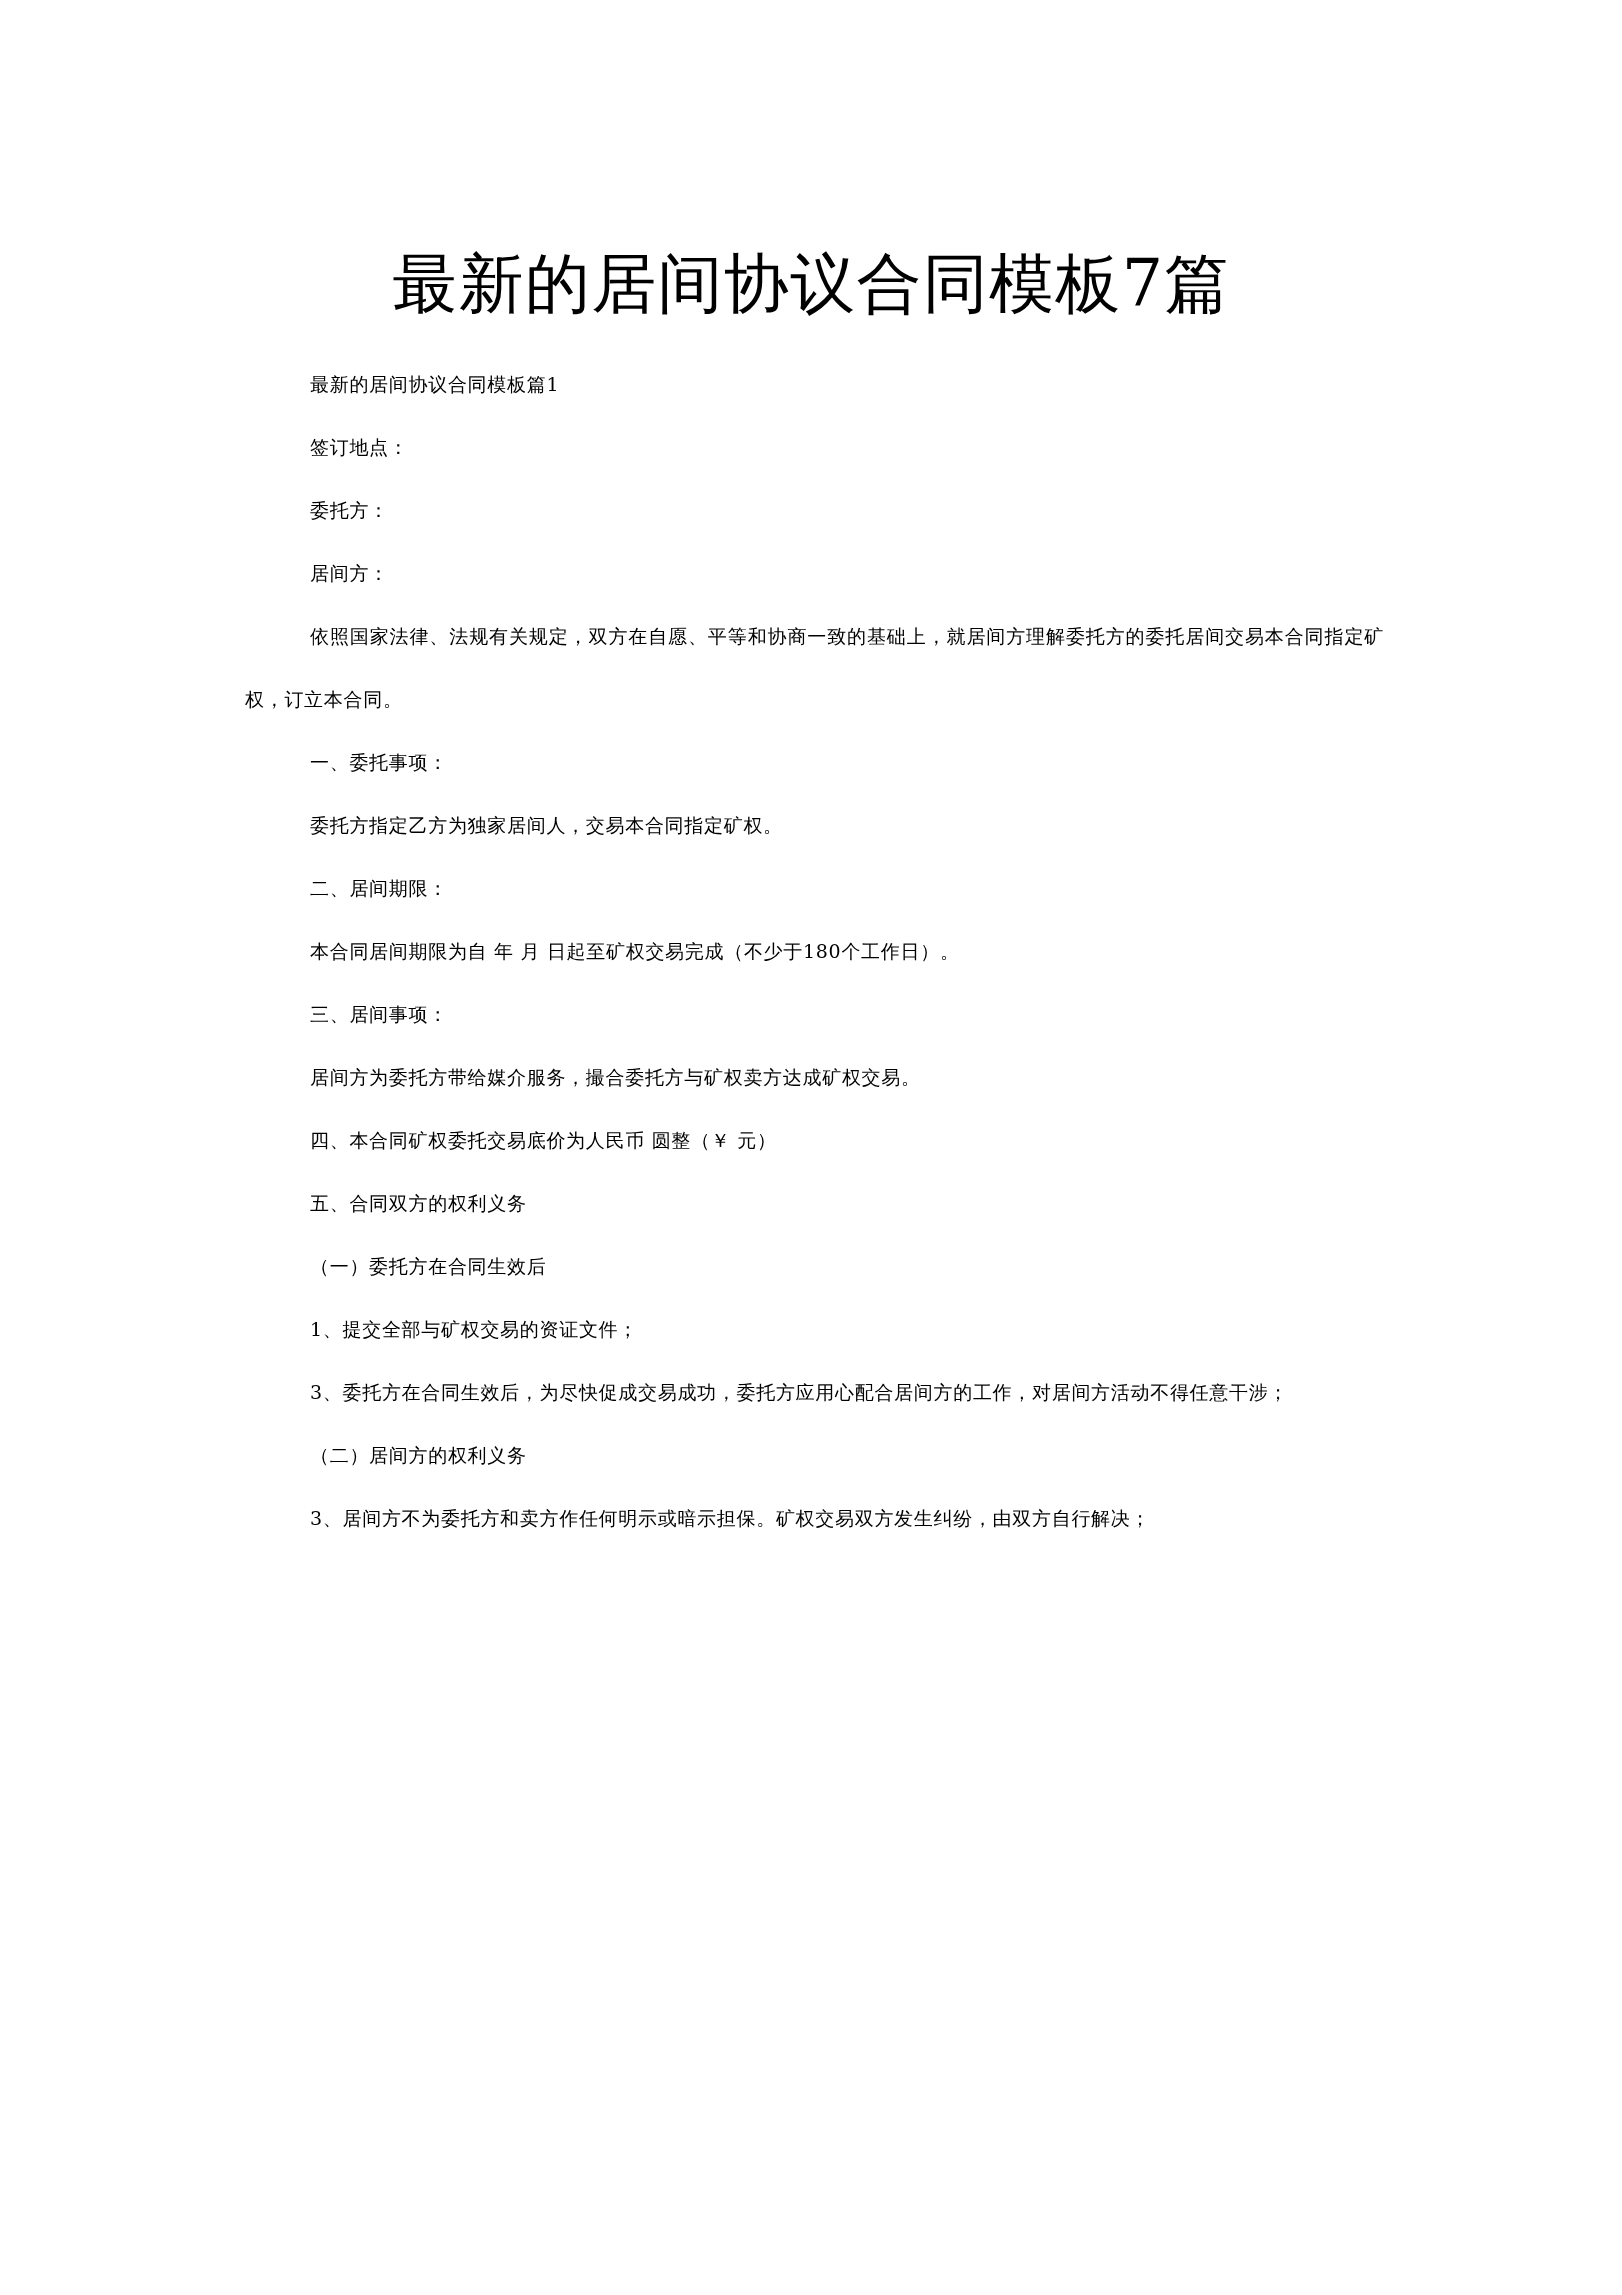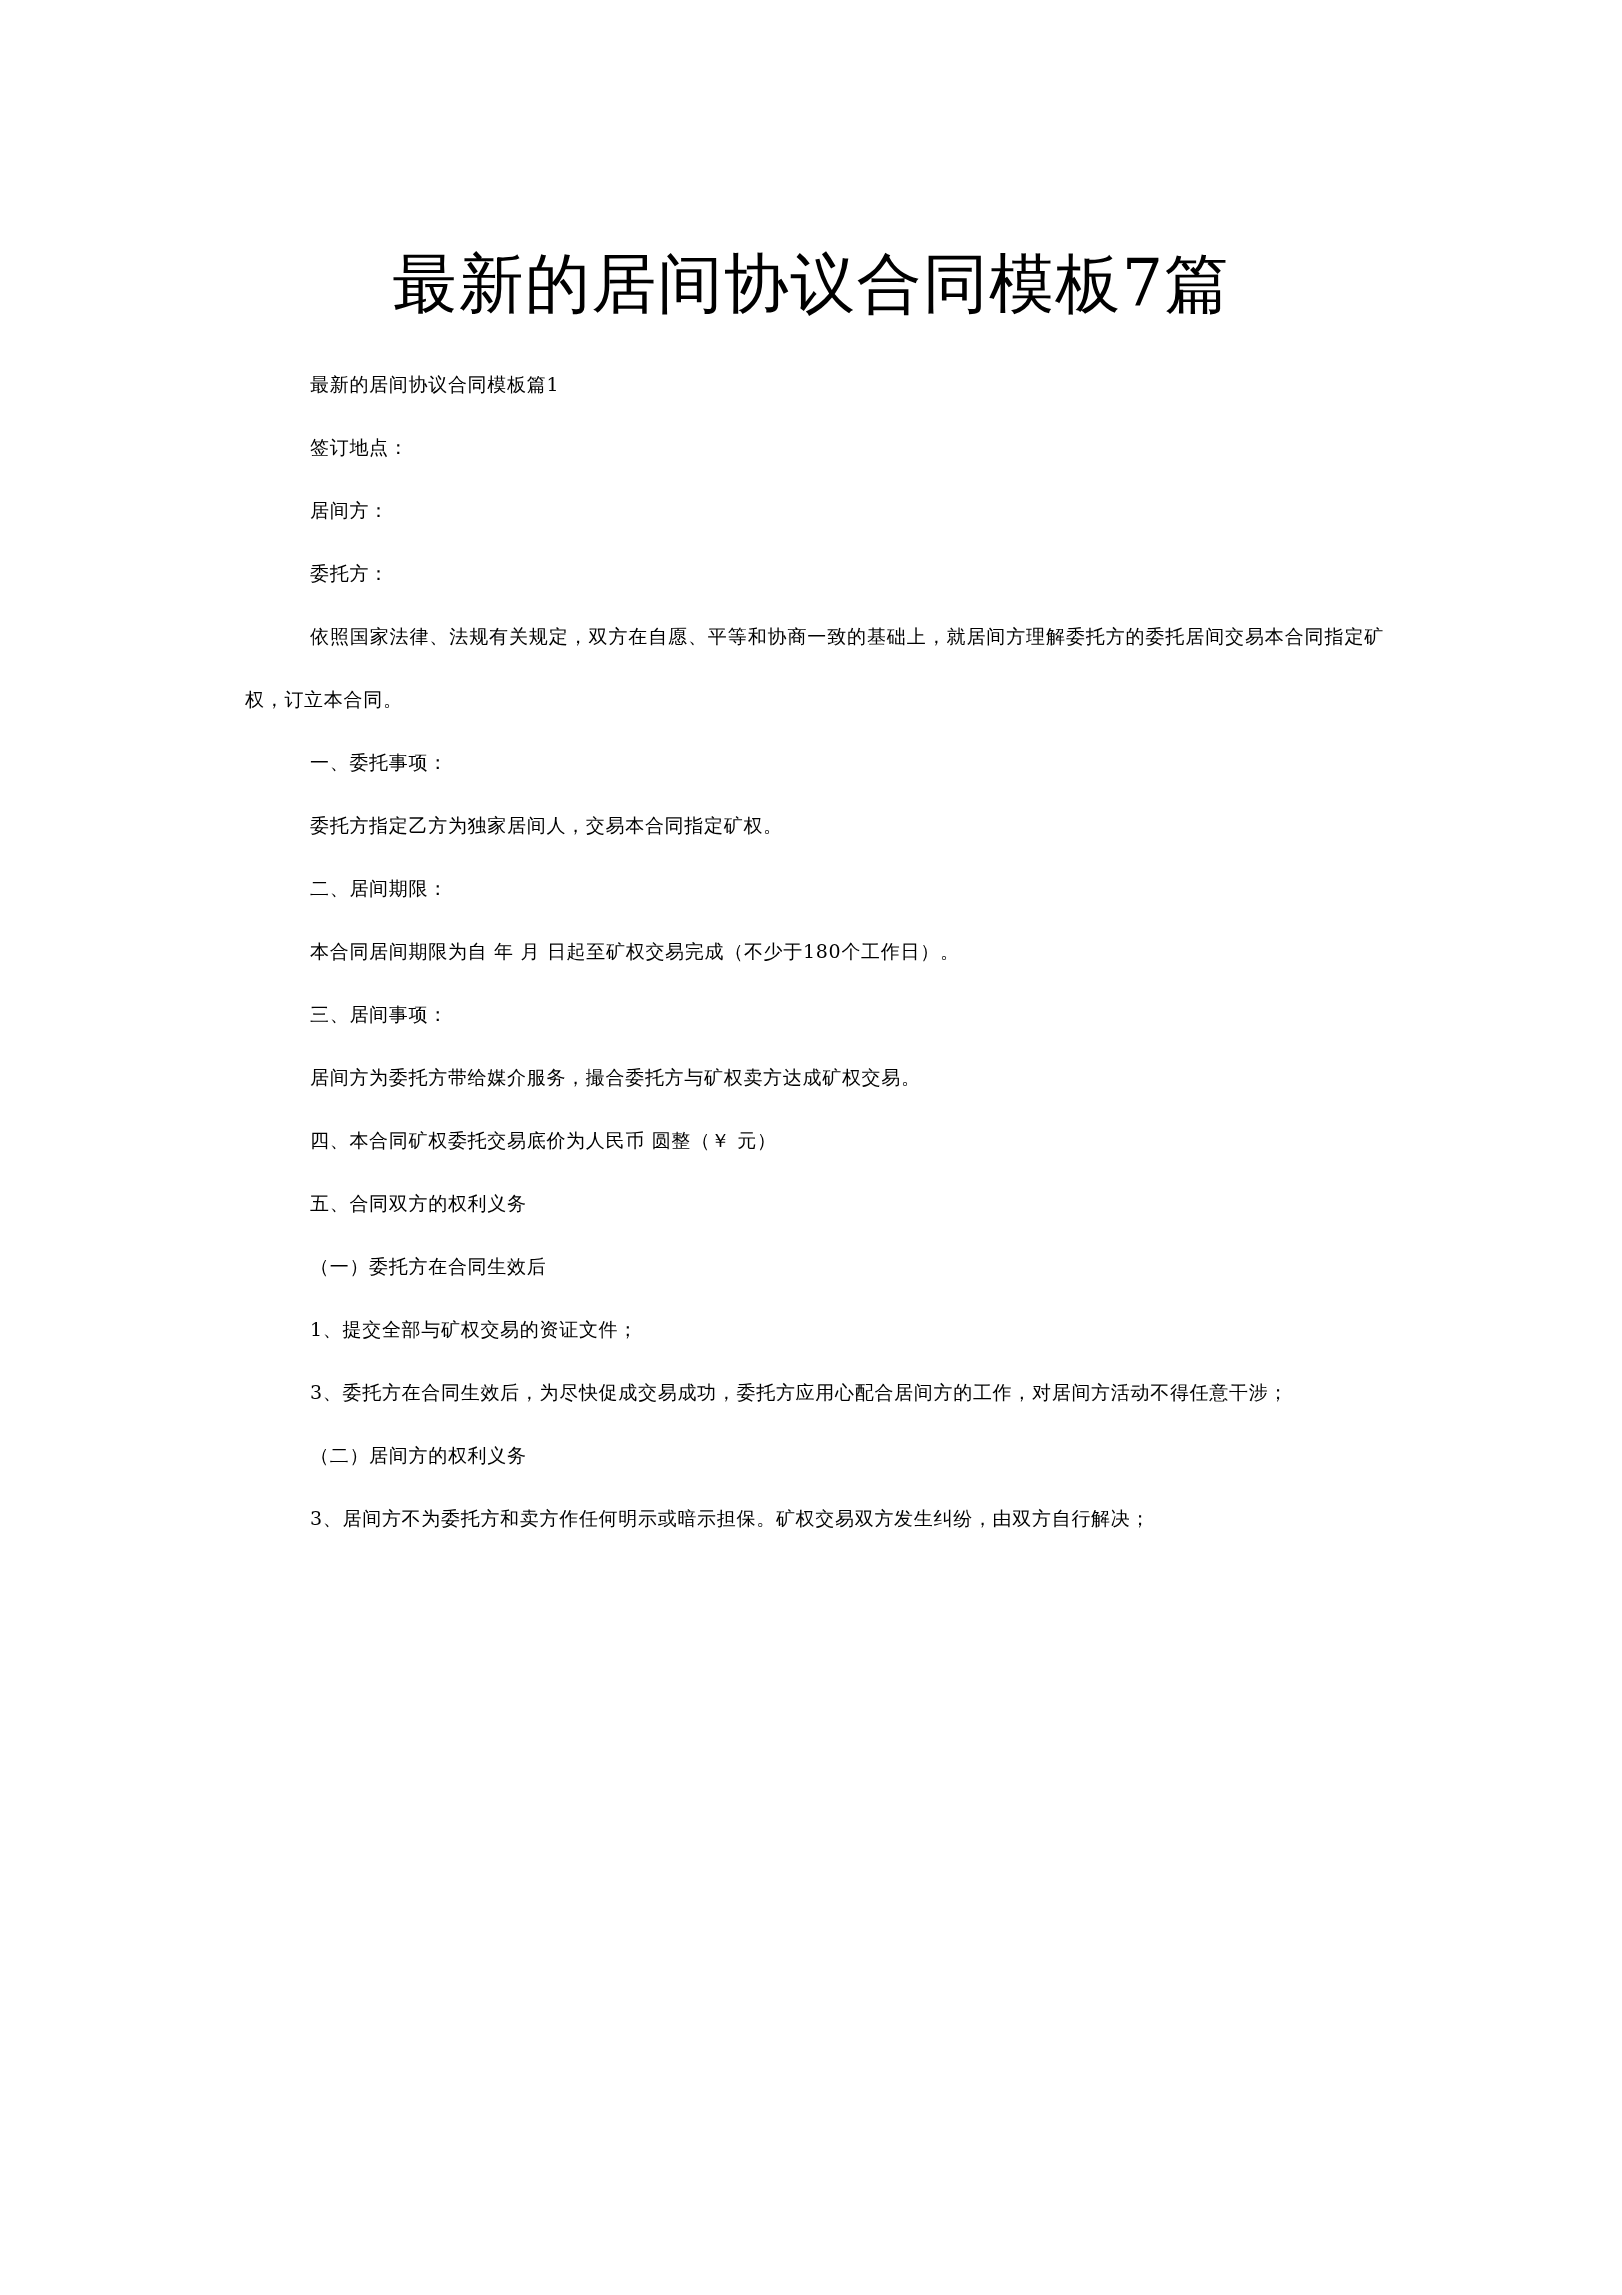--- a/index.html
+++ b/index.html
@@ -56,22 +56,22 @@
   </style>
 </head>
 <body>
 
 <div class="page">
   <div class="title">最新的居间协议合同模板7篇</div>
 
   <div class="body">
     <p class="p indent">最新的居间协议合同模板篇1</p>
     <p class="p indent">签订地点：</p>
+    <p class="p indent">委托方：</p>
     <p class="p indent">居间方：</p>
-    <p class="p indent">委托方：</p>
     <p class="p indent">依照国家法律、法规有关规定，双方在自愿、平等和协商一致的基础上，就居间方理解委托方的委托居间交易本合同指定矿权，订立本合同。</p>
     <p class="p indent">一、委托事项：</p>
     <p class="p indent">委托方指定乙方为独家居间人，交易本合同指定矿权。</p>
     <p class="p indent">二、居间期限：</p>
     <p class="p indent">本合同居间期限为自 年 月 日起至矿权交易完成（不少于180个工作日）。</p>
     <p class="p indent">三、居间事项：</p>
     <p class="p indent">居间方为委托方带给媒介服务，撮合委托方与矿权卖方达成矿权交易。</p>
     <p class="p indent">四、本合同矿权委托交易底价为人民币 圆整（￥ 元）</p>
     <p class="p indent">五、合同双方的权利义务</p>
     <p class="p indent">（一）委托方在合同生效后</p>

